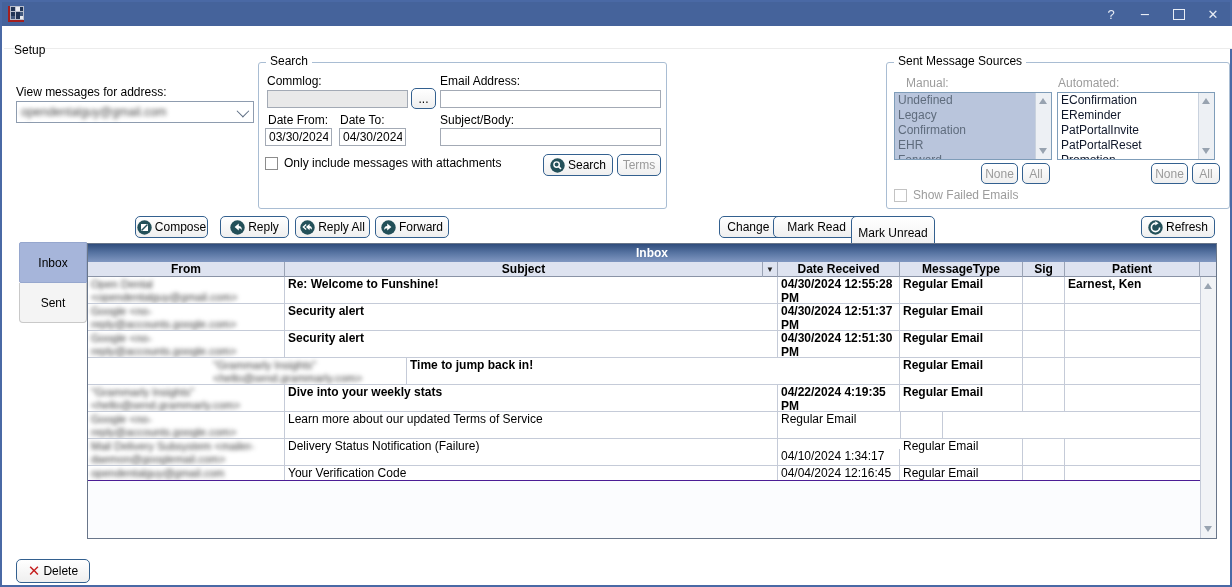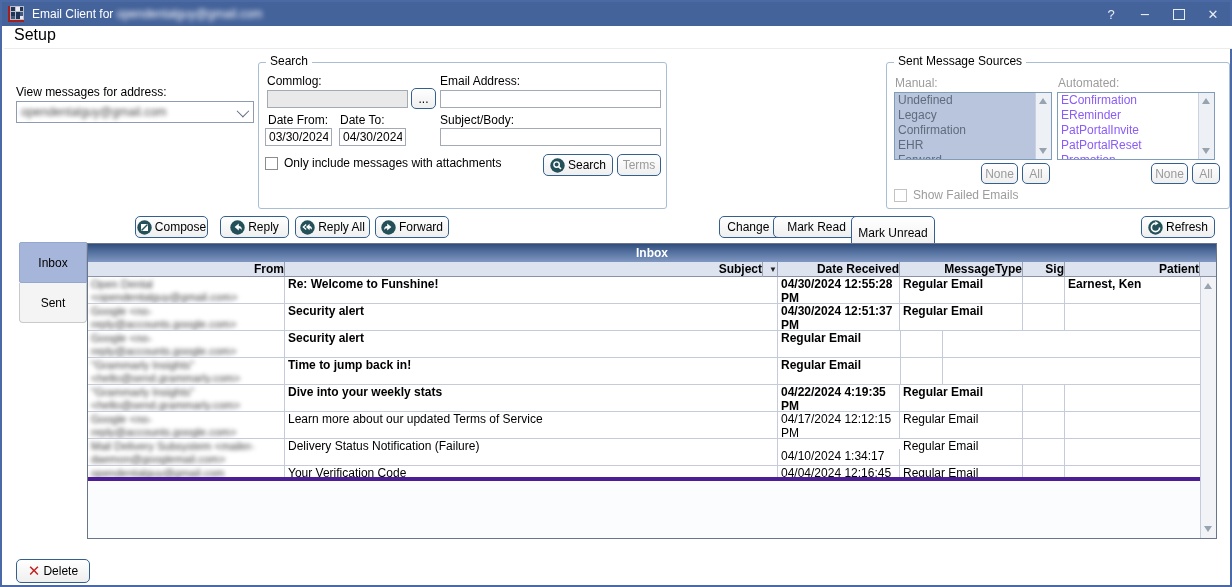--- a/index.html
+++ b/index.html
@@ -13,21 +13,21 @@
   .app-icon{width:16px;height:16px;margin-right:8px;flex:0 0 auto}
   .title-text{font-size:12px;white-space:pre}
   .blur{filter:blur(2.4px)}
   .blur-soft{filter:blur(2.2px)}
   .win-controls{margin-left:auto;display:flex;height:100%}
   .win-btn{width:34px;height:100%;display:flex;align-items:center;justify-content:center;font-size:13px;color:#E8EDF5}
   .win-btn.max span{display:inline-block;width:10px;height:9px;border:1px solid #E8EDF5}
 
   
   .menubar{position:absolute;left:2px;top:24px;width:1228px;height:23px;background:#fff;border-bottom:1px solid #ECECEC;box-sizing:border-box}
-  .menu-item{display:inline-block;padding:0 10px;font-size:16px}
+  .menu-item{display:inline-block;padding:17px 10px;font-size:12px}
 
   
   .lbl{position:absolute;font-size:12px;white-space:nowrap}
   .gray{color:#9C9C9C}
   .tb{position:absolute;border:1px solid #A3AAB5;background:#fff;box-sizing:border-box;font-family:"Liberation Sans",sans-serif;font-size:12px;padding:1px 3px;height:18px}
   .tb:disabled,.tb.dis{background:#E9E9E9;color:#555}
   .btn{position:absolute;border:1px solid #33608F;border-radius:5px;background:linear-gradient(#FFFFFF,#EFEFEF);
        display:flex;align-items:center;justify-content:center;gap:3px;font-size:12px;color:#000;box-sizing:border-box;cursor:default}
   .btn.disabled{color:#9B9B9B}
   .btn svg{flex:0 0 auto}
@@ -41,39 +41,39 @@
 
   
   .combo{position:absolute;left:14px;top:99px;width:238px;height:22px;border:1px solid #8E9CAF;background:#fff;
          box-sizing:border-box;display:flex;align-items:center;padding-left:4px}
   .combo .chev{margin-left:auto;margin-right:7px;width:8px;height:8px;border-right:1.6px solid #5A6B80;border-bottom:1.6px solid #5A6B80;transform:rotate(45deg) translateY(-2px)}
 
   
   .listbox{position:absolute;border:1px solid #7F9DB9;background:#fff;box-sizing:border-box;overflow:hidden;font-size:12px}
   .lb-item{height:15px;line-height:15px;padding:0 3px;white-space:nowrap}
   .lb-item.dim{color:#8A8A8A}
-  .lb-item.dim2{color:#8b5cf6}
+  .lb-item.dim2{color:#0f172a}
   .lb-item.sel{background:#B9C5DC;color:#5F6C7D}
   .lb-scroll{position:absolute;right:0;top:0;bottom:0;width:15px;background:#EDF0F4;border-left:1px solid #C9D2DE}
   .arr-up,.arr-dn{position:absolute;left:3px;width:0;height:0;border-left:4.5px solid transparent;border-right:4.5px solid transparent}
   .arr-up{top:5px;border-bottom:6px solid #98A3B0}
   .arr-dn{bottom:5px;border-top:6px solid #98A3B0}
 
   
   .grid{position:absolute;left:85px;top:241px;width:1130px;height:296px;border:1px solid #69768A;box-sizing:border-box;background:#FBFCFE}
   .grid-title{height:18px;line-height:18px;text-align:center;color:#fff;font-weight:bold;font-size:12px;
               background:linear-gradient(180deg,#2F4C7C 0%,#54719F 45%,#8097C1 100%)}
   .grid-header{height:15px;display:flex;background:#DEE3F0;border-bottom:1px solid #8A93A6;box-sizing:border-box}
-  .gh-cell{height:15px;line-height:14px;font-weight:bold;font-size:12px;text-align:right;border-right:1px solid #9AA3B5;box-sizing:border-box;overflow:hidden}
+  .gh-cell{height:15px;line-height:14px;font-weight:bold;font-size:12px;text-align:center;border-right:1px solid #9AA3B5;box-sizing:border-box;overflow:hidden}
   .gh-cell.sort{font-size:8px;color:#222;line-height:15px}
   .gh-cell.spacer{border-right:none}
   .grid-bodywrap{position:relative;height:261px}
   .grid-rows{position:absolute;left:0;top:0;width:1112px}
   .g-row{display:flex;border-bottom:1px solid #C5CBD8;background:#fff;box-sizing:border-box}
-  .g-row:last-child{border-bottom:4px solid #4c1d95}
+  .g-row:last-child{border-bottom:1px solid #4c1d95}
   .g-cell{border-right:1px solid #C5CBD8;box-sizing:border-box;overflow:hidden;padding:0 3px;font-size:12px;line-height:14px}
   .g-cell.from{font-size:11px;line-height:13px;color:#3A3A3A;padding-top:1px}
   .g-cell.from div{filter:blur(2.2px);white-space:nowrap}
   .g-row.unread .g-cell.c1,.g-row.unread .g-cell.c2,.g-row.unread .g-cell.c3,.g-row.unread .g-cell.c5{font-weight:bold}
   .g-cell.c5{border-right:none}
   .g-scroll{position:absolute;right:0;top:0;width:16px;height:261px;background:#F1F3F6;border-left:1px solid #C5CBD8;box-sizing:border-box}
   .g-scroll .arr-up{left:3px;top:6px}
   .g-scroll .arr-dn{left:3px;bottom:6px}
 
   
@@ -96,21 +96,20 @@
       <rect x="3" y="1" width="4" height="4" fill="#203455"></rect>
         <rect x="8" y="1" width="4" height="4" fill="#E8EAF0"></rect>
         <rect x="12" y="1" width="3" height="4" fill="#203455"></rect>
       <rect x="3" y="6" width="4" height="4" fill="#203455"></rect>
         <rect x="8" y="6" width="4" height="4" fill="#203455"></rect>
         <rect x="12" y="6" width="3" height="4" fill="#42597E"></rect>
       <rect x="3" y="10" width="4" height="3" fill="#42597E"></rect>
         <rect x="8" y="10" width="4" height="3" fill="#203455"></rect>
         <rect x="12" y="10" width="3" height="3" fill="#E8EAF0"></rect>
     </svg>
-    <span class="title-text"><span>Email Client for </span><span class="blur">opendentalguy@gmail.com</span></span>
     <div class="win-controls">
       <div class="win-btn">?</div>
       <div class="win-btn glyph">─</div>
       <div class="win-btn max">
           <span></span>
         </div>
       <div class="win-btn glyph">✕</div>
     </div>
   </div>
 
@@ -148,21 +147,21 @@
           <line x1="8.6" y1="8.6" x2="11" y2="11" stroke="#fff" stroke-width="1.6"></line>
         </svg>
       <span>Search</span>
     </div>
     <div class="btn disabled" style="left:358px;top:91px;width:44px;height:22px">Terms</div>
   </div>
 
 
   <div class="group" style="left:884px;top:60px;width:344px;height:147px">
     <span class="group-caption">Sent Message Sources</span>
-    <div class="lbl gray" style="left:8px;top:13px">Manual:</div>
+    <div class="lbl gray" style="left:19px;top:13px">Manual:</div>
     <div class="listbox" style="left:7px;top:29px;width:158px;height:68px">
       <div id="list-manual" style="margin-right:15px">
           <div class="lb-item sel">Undefined</div>
           <div class="lb-item sel">Legacy</div>
           <div class="lb-item sel">Confirmation</div>
           <div class="lb-item sel">EHR</div>
           <div class="lb-item sel">Forward</div>
         </div>
       <div class="lb-scroll">
           <div class="arr-up"></div>
@@ -273,25 +272,26 @@
             <div class="g-cell c3" style="width: 123px;">Regular Email</div>
             <div class="g-cell c4" style="width: 42px;"></div>
             <div class="g-cell c5" style="width: 135px;"></div>
           </div>
           <div class="g-row unread" style="height: 27px;">
             <div class="g-cell from" style="width: 197px;">
               <div>Google &lt;no-</div>
               <div>reply@accounts.google.com&gt;</div>
             </div>
             <div class="g-cell c1" style="width: 493px;">Security alert</div>
-            <div class="g-cell c3" style="width: 123px;">Regular Email</div>
-            <div class="g-cell c4" style="width: 42px;"></div>
-            <div class="g-cell c5" style="width: 135px;"></div>
-          </div>
-          <div class="g-row unread" style="height: 27px;">
+            <div class="g-cell c2" style="width: 122px;">04/30/2024 12:51:30 PM</div>
+            <div class="g-cell c3" style="width: 123px;">Regular Email</div>
+            <div class="g-cell c4" style="width: 42px;"></div>
+            <div class="g-cell c5" style="width: 135px;"></div>
+          </div>
+          <div class="g-row unread" style="height: 27px; justify-content: flex-end;">
             <div class="g-cell from" style="width: 197px;">
               <div>"Grammarly Insights"</div>
               <div>&lt;hello@send.grammarly.com&gt;</div>
             </div>
             <div class="g-cell c1" style="width: 493px;">Time to jump back in!</div>
             <div class="g-cell c3" style="width: 123px;">Regular Email</div>
             <div class="g-cell c4" style="width: 42px;"></div>
             <div class="g-cell c5" style="width: 135px;"></div>
           </div>
           <div class="g-row unread" style="height: 27px;">
@@ -304,21 +304,20 @@
             <div class="g-cell c3" style="width: 123px;">Regular Email</div>
             <div class="g-cell c4" style="width: 42px;"></div>
             <div class="g-cell c5" style="width: 135px;"></div>
           </div>
           <div class="g-row" style="height: 27px;">
             <div class="g-cell from" style="width: 197px;">
               <div>Google &lt;no-</div>
               <div>reply@accounts.google.com&gt;</div>
             </div>
             <div class="g-cell c1" style="width: 493px;">Learn more about our updated Terms of Service</div>
-            <div class="g-cell c2" style="width: 122px;">04/17/2024 12:12:15 PM</div>
             <div class="g-cell c3" style="width: 123px;">Regular Email</div>
             <div class="g-cell c4" style="width: 42px;"></div>
             <div class="g-cell c5" style="width: 135px;"></div>
           </div>
           <div class="g-row" style="height: 27px;">
             <div class="g-cell from" style="width: 197px;">
               <div>Mail Delivery Subsystem &lt;mailer-</div>
               <div>daemon@googlemail.com&gt;</div>
             </div>
             <div class="g-cell c1" style="width: 493px;">Delivery Status Notification (Failure)</div>

